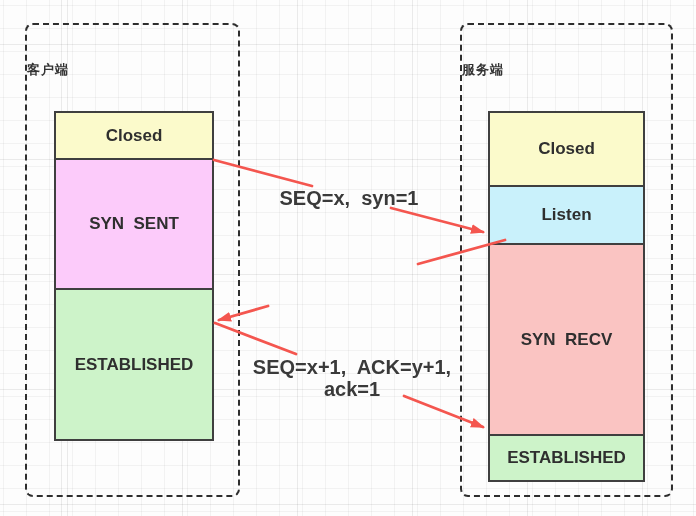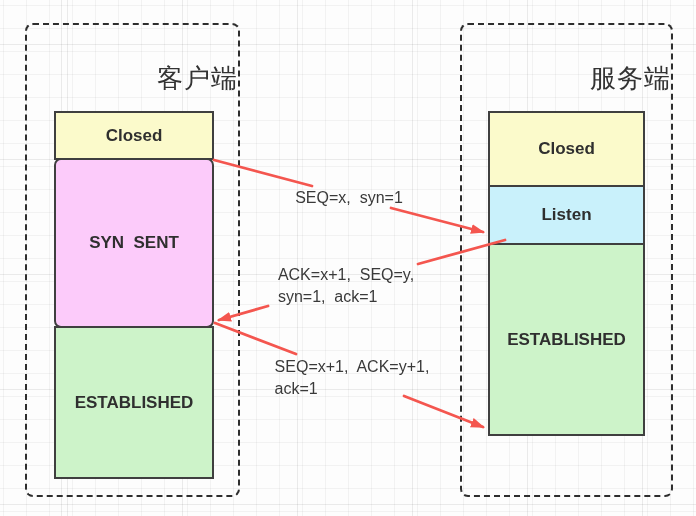--- a/index.html
+++ b/index.html
@@ -28,23 +28,23 @@
     border-radius: 8px;
   }
   #client-panel { left: 25px; top: 23px; width: 215px; height: 474px; }
   #server-panel { left: 460px; top: 23px; width: 213px; height: 474px; }
 
   .panel-title {
     position: absolute;
     left: 0;
     top: 36px;
     width: 100%;
-    text-align: right;
-    font-size: 26px;
-    font-weight: normal;
+    text-align: left;
+    font-size: 13px;
+    font-weight: bold;
     color: #333333;
     letter-spacing: 1px;
   }
 
   .state-col { position: absolute; }
   #client-col { left: 54px; top: 111px; width: 160px; }
   #server-col { left: 488px; top: 111px; width: 157px; }
 
   .state {
     box-sizing: border-box;
@@ -54,43 +54,44 @@
     justify-content: center;
     font-size: 17px;
     font-weight: bold;
     color: #2f2f2f;
     white-space: pre;
   }
   .state + .state { margin-top: -2px; }
 
   
   #client-col .state:nth-child(1) { height: 49px; }
-  #client-col .state:nth-child(2) { height: 170px; border-radius: 7px; }
+  #client-col .state:nth-child(2) { height: 132px; }
   #client-col .state:nth-child(3) { height: 153px; }
   
   #server-col .state:nth-child(1) { height: 76px; }
   #server-col .state:nth-child(2) { height: 60px; }
   #server-col .state:nth-child(3) { height: 193px; }
   #server-col .state:nth-child(4) { height: 48px; }
 
   #arrow-layer {
     position: absolute;
     left: 0;
     top: 0;
     width: 696px;
     height: 516px;
     pointer-events: none;
   }
 
   .msg-label {
     position: absolute;
     transform: translate(-50%, -50%);
-    font-size: 16px;
-    font-weight: normal;
+    font-size: 20px;
+    font-weight: bold;
     color: #3a3a3a;
+    text-align: center;
     line-height: 22px;
     white-space: pre;
   }
   #msg-label-0 { left: 349px; top: 198px; }
   #msg-label-1 { left: 346px; top: 286px; }
   #msg-label-2 { left: 352px; top: 378px; }
 
   .watermark {
     position: absolute;
     left: 546px;
@@ -117,20 +118,21 @@
 
   <div class="state-col" id="client-col">
     <div class="state" style="background-color: rgb(251, 250, 203);">Closed</div>
     <div class="state" style="background-color: rgb(252, 203, 250);">SYN  SENT</div>
     <div class="state" style="background-color: rgb(205, 243, 201);">ESTABLISHED</div>
   </div>
 
   <div class="state-col" id="server-col">
     <div class="state" style="background-color: rgb(251, 250, 203);">Closed</div>
     <div class="state" style="background-color: rgb(201, 241, 251);">Listen</div>
+    <div class="state" style="background-color: rgb(250, 196, 194);">SYN  RECV</div>
     <div class="state" style="background-color: rgb(205, 243, 201);">ESTABLISHED</div>
   </div>
 
   <svg id="arrow-layer" viewBox="0 0 696 516" xmlns="http://www.w3.org/2000/svg">
     <defs>
       <marker id="ah" markerUnits="userSpaceOnUse" markerWidth="16" markerHeight="12" refX="12" refY="5" orient="auto">
         <path d="M0,0 L14,5 L0,10 Z" fill="#f4564f"></path>
       </marker>
     </defs>
     <g stroke="#f4564f" stroke-width="2.8" stroke-linecap="round" fill="none">
@@ -143,19 +145,17 @@
         <line x1="268" y1="306" x2="219" y2="320" marker-end="url(#ah)"></line>
       </g>
       <g>
         <line x1="215" y1="323" x2="296" y2="354"></line>
         <line x1="404" y1="396" x2="483" y2="427" marker-end="url(#ah)"></line>
       </g>
     </g>
   </svg>
 
   <div class="msg-label" id="msg-label-0">SEQ=x,  syn=1</div>
-  <div class="msg-label" id="msg-label-1">ACK=x+1,  SEQ=y,
-syn=1,  ack=1</div>
   <div class="msg-label" id="msg-label-2">SEQ=x+1,  ACK=y+1,
 ack=1</div>
 
 
 </div>
 
 </body></html>

